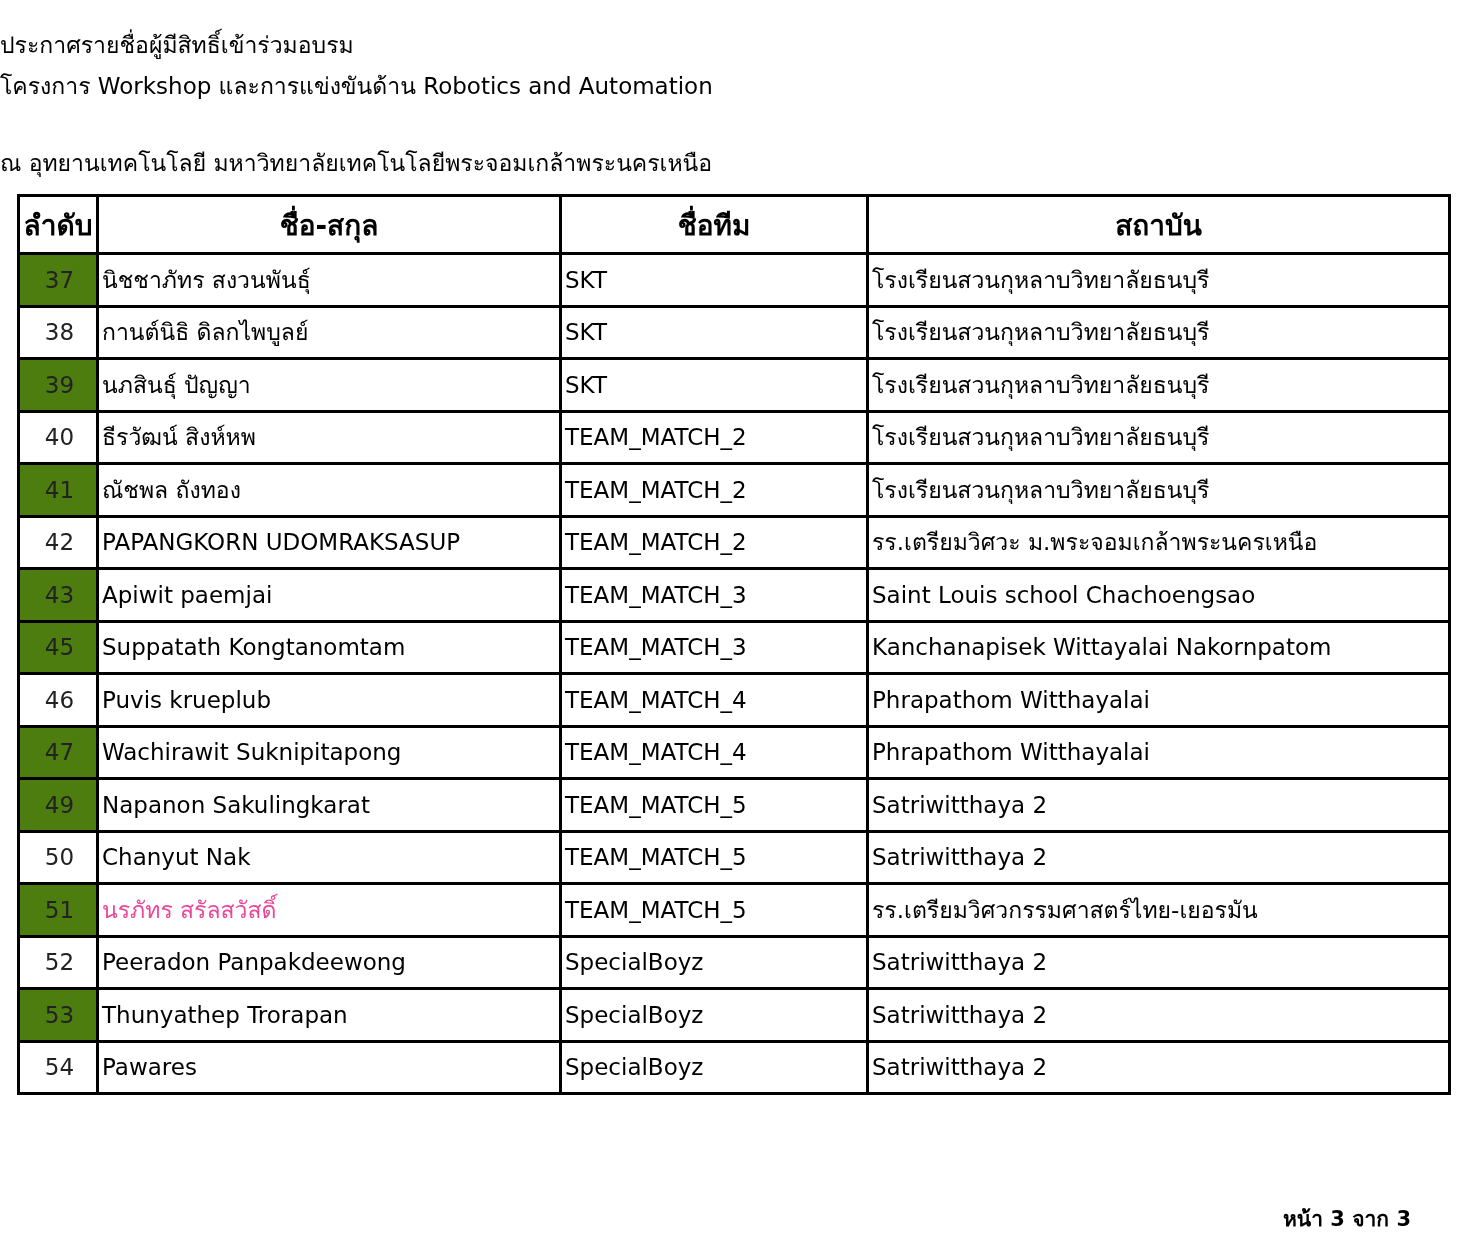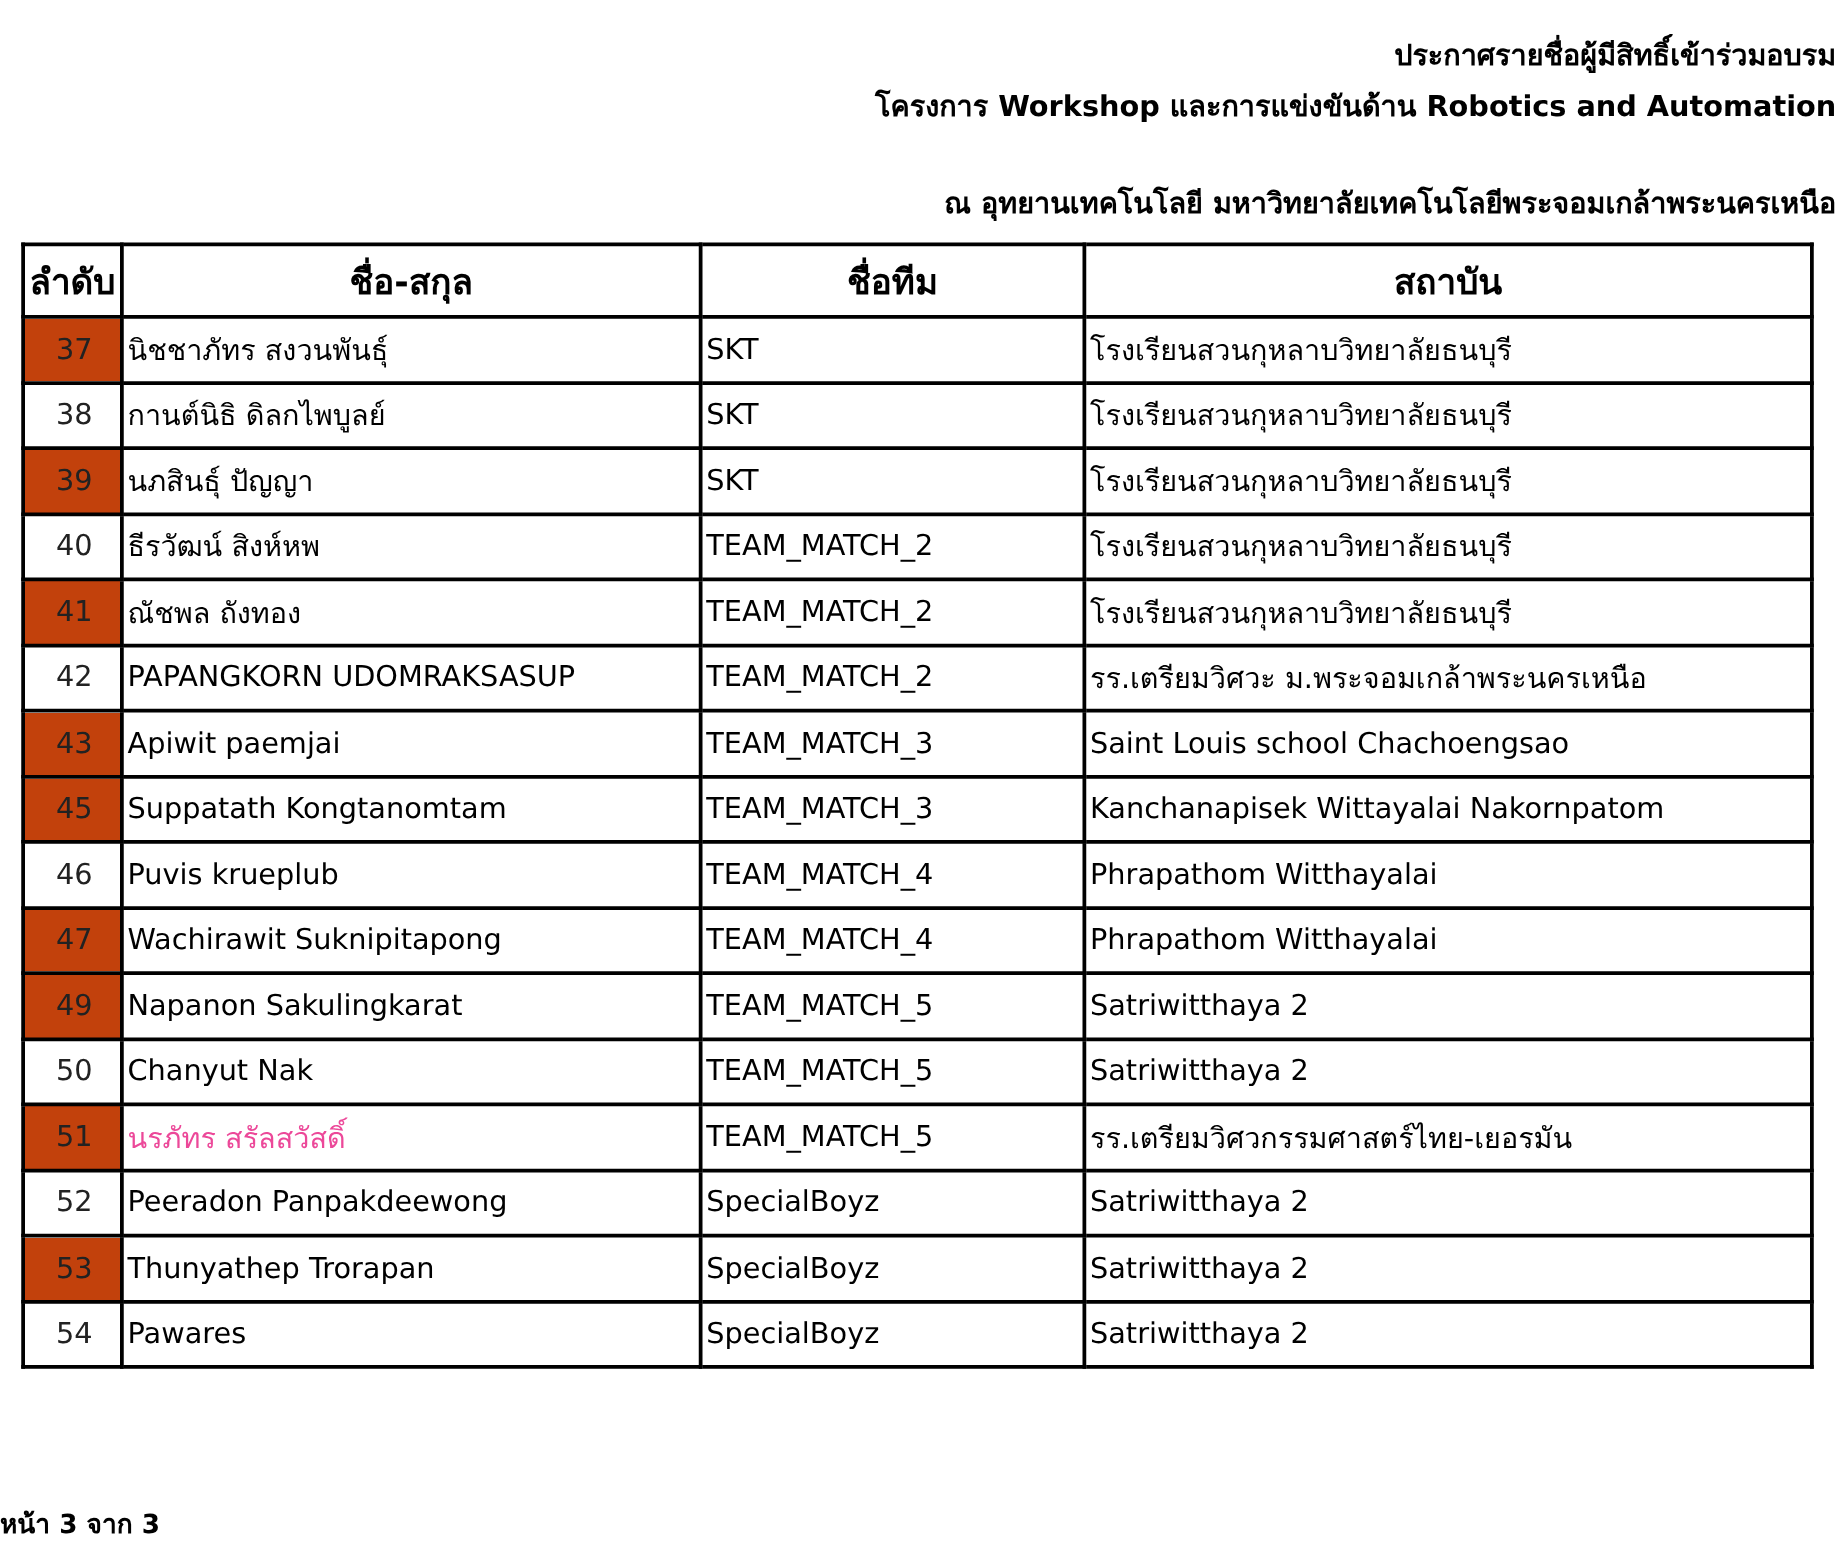--- a/index.html
+++ b/index.html
@@ -2,48 +2,48 @@
 <html><head>
   <meta charset="utf-8">
   <style>
     html, body { margin: 0; padding: 0; background: #ffffff; }
     body {
       width: 1469px; height: 1237px; position: relative; overflow: hidden;
       font-family: "DejaVu Sans", "Liberation Sans", sans-serif;
       color: #000;
     }
     .title-line {
-      position: absolute; left: 0; width: 1469px; text-align: right;
-      font-weight: bold; font-size: 23px; line-height: 30px;
+      position: absolute; left: 0; width: 1469px; text-align: left;
+      font-weight: normal; font-size: 23px; line-height: 30px;
     }
     .t1 { top: 30px; }
     .t2 { top: 71px; }
     .t3 { top: 148px; }
     table.roster {
       position: absolute; left: 17px; top: 194px;
       width: 1431px; border-collapse: collapse; table-layout: fixed;
     }
     table.roster th, table.roster td {
       border: 3px solid #000; padding: 0; overflow: hidden; white-space: nowrap;
     }
     table.roster th {
       height: 55px; font-size: 28px; font-weight: bold; text-align: center;
     }
     table.roster td {
       height: 49.5px; font-size: 23px; padding-left: 3px; padding-top: 0;
     }
     td.idx { text-align: center; padding-left: 0; color: #222; }
-    tr.odd td.idx { background: #c2410c; }
+    tr.odd td.idx { background: #4d7c0f; }
     td.name.muted { color: #ec4899; }
     col.c1 { width: 79px; }
     col.c2 { width: 463px; }
     col.c3 { width: 307px; }
     col.c4 { width: 582px; }
     .footer {
-      position: absolute; left: 0; top: 1205px; width: 1411px; text-align: left;
+      position: absolute; left: 0; top: 1205px; width: 1411px; text-align: right;
       font-weight: bold; font-size: 21px; line-height: 28px;
     }
   </style>
 </head>
 <body>
 
 <div class="title-line t1">ประกาศรายชื่อผู้มีสิทธิ์เข้าร่วมอบรม</div>
 <div class="title-line t2">โครงการ Workshop และการแข่งขันด้าน Robotics and Automation</div>
 <div class="title-line t3">ณ อุทยานเทคโนโลยี มหาวิทยาลัยเทคโนโลยีพระจอมเกล้าพระนครเหนือ</div>
 

